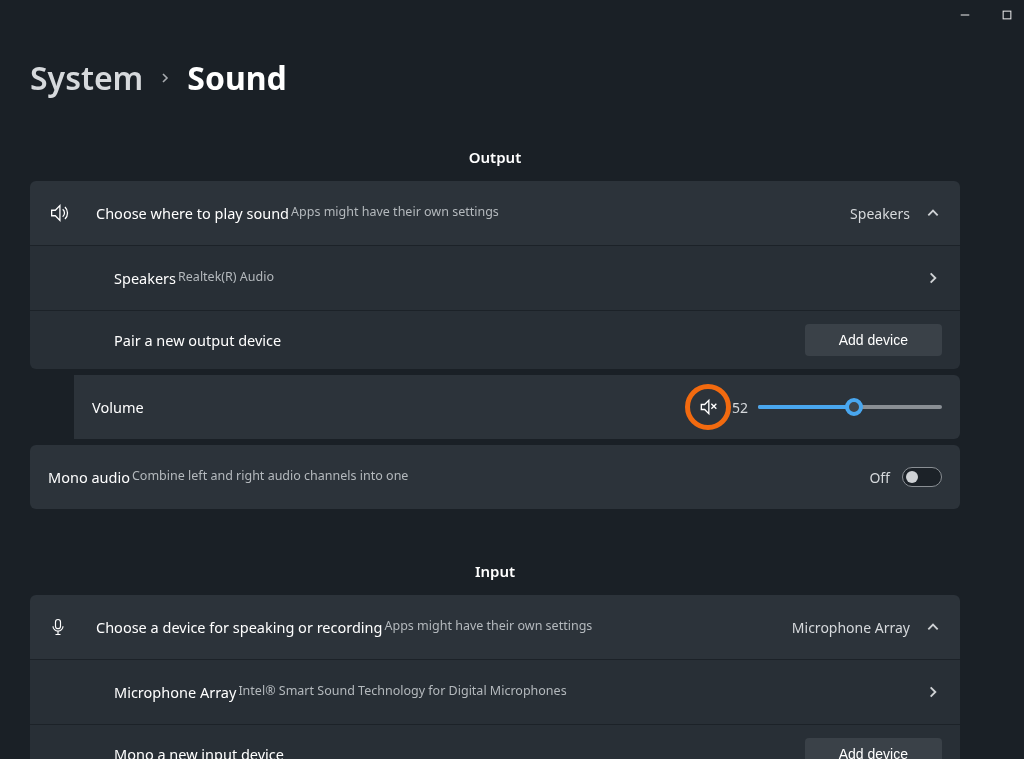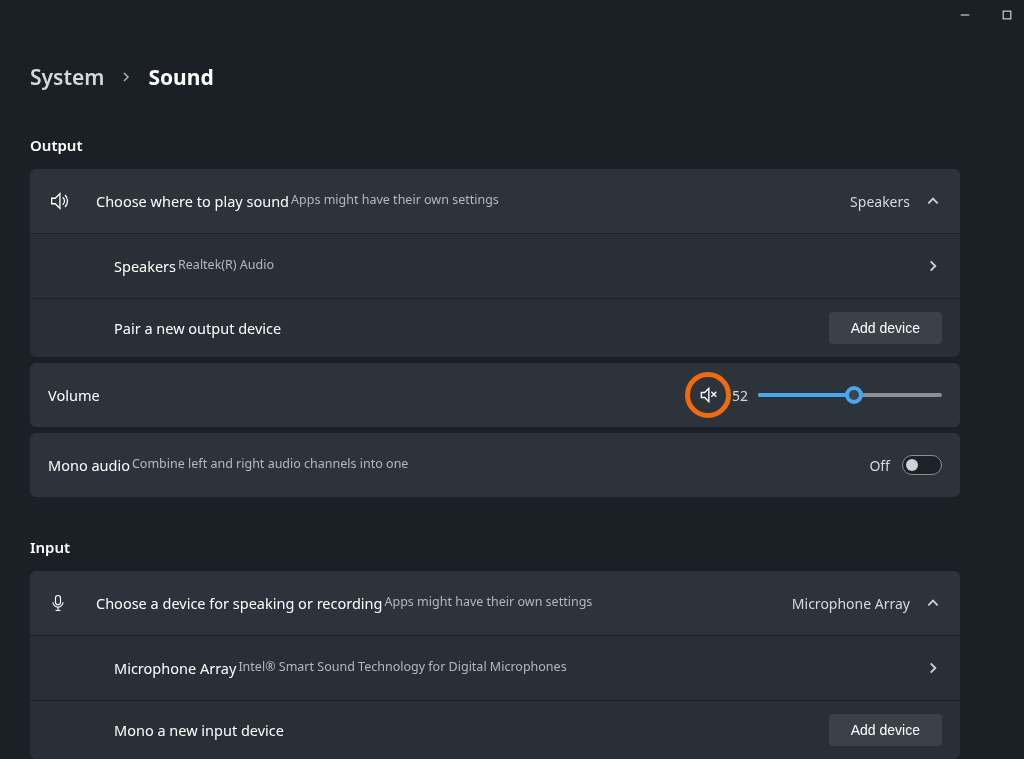--- a/index.html
+++ b/index.html
@@ -17,37 +17,38 @@
     top: 8px; right: 10px;
     display: flex;
     gap: 28px;
     align-items: center;
   }
   .window-controls .ctrl { width: 14px; height: 14px; display:flex; align-items:center; justify-content:center; opacity:0.9; }
   .ctrl svg { stroke: #fff; stroke-width: 1.2; fill: none; }
 
   .breadcrumb {
     position: absolute;
-    left: 30px; top: 63px;
+    left: 30px; top: 56px;
     display:flex; align-items:center; gap:16px;
-    font-size: 21px; font-weight: 400;
+    font-size: 32px; font-weight: 400;
   }
   .breadcrumb .system { color: #d6d9dc; font-weight: 600; }
   .breadcrumb .chev { color: #a7abaf; font-size: 16px; }
   .breadcrumb .page { font-weight: 700; color:#fff; }
 
   .content {
     position:absolute;
     left:30px; top:135px; right:64px;
     display:flex; flex-direction:column;
   }
 
   .section-title {
     font-size: 15px; font-weight: 600; color:#fff;
-    margin: 0 0 14px 0;
+    margin: 12px 0 14px 0;
+    text-align: center;
   }
 
   .card-group { border-radius: 6px; overflow:hidden; margin-bottom: 6px; }
   .row {
     background: #2c333a;
     display:flex; align-items:center;
     padding: 0 18px;
     min-height: 65px;
     border-bottom: 1px solid #1c2228;
     position: relative;
@@ -69,21 +70,21 @@
 
   .chevron-up, .chevron-right {
     width:18px; height:18px; display:flex; align-items:center; justify-content:center;
   }
   .chevron-up svg, .chevron-right svg { stroke:#cfd2d5; stroke-width:1.6; fill:none; }
 
   .btn {
     background: #3a4148;
     color: #fff;
     font-size: 14px;
-    padding: 8px 22px;
+    padding: 8px 34px;
     border-radius: 4px;
     border:none;
   }
 
   .slider {
     position: relative;
     width: 184px; height: 20px;
     display:flex; align-items:center;
   }
   .slider .track-bg {
@@ -191,21 +192,21 @@
       <div class="text-col">
         <span class="title-line">Pair a new output device</span>
       </div>
       <div class="trail">
         <button class="btn">Add device</button>
       </div>
     </div>
   </div>
 
   <div class="card-group">
-    <div class="row" style="min-height:64px;">
+    <div class="row" style="min-height:64px;margin-left:44px;">
       <div class="text-col">
         <span class="title-line">Volume</span>
       </div>
       <div class="trail" style="gap:10px;">
         <span style="position:relative; width:28px; height:28px; display:flex; align-items:center; justify-content:center;">
           <svg width="20" height="20" viewBox="0 0 24 24" stroke="#fff" stroke-width="1.6" fill="none">
             <polygon points="4,9 8,9 13,4 13,20 8,15 4,15"></polygon>
             <line x1="16" y1="8" x2="22" y2="14"></line>
               <line x1="22" y1="8" x2="16" y2="14"></line>
           </svg>

